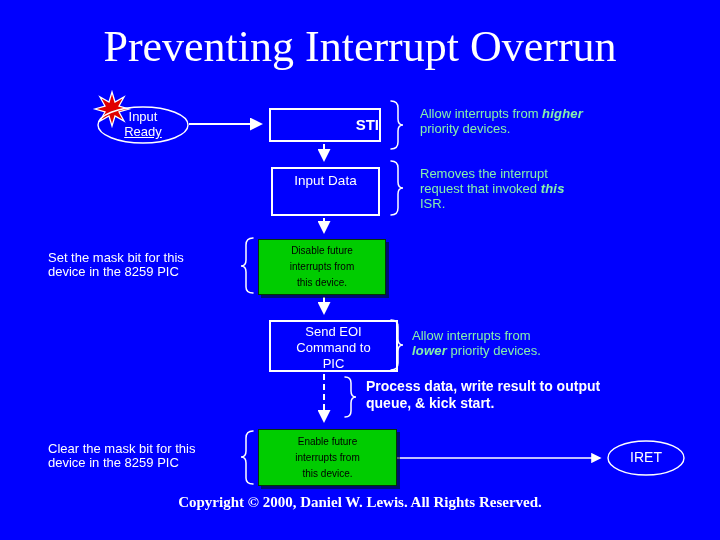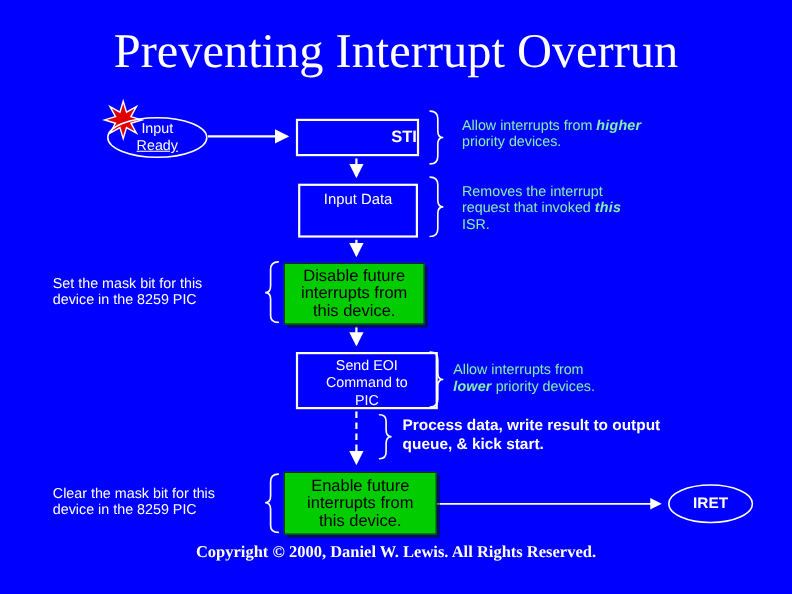--- a/index.html
+++ b/index.html
@@ -15,21 +15,21 @@
     font-family:"Liberation Serif", serif;
     font-size:44px;line-height:54px;font-weight:400;color:#fff;
   }
   .box{
     border:2px solid #fff;color:#fff;text-align:center;
     font-size:13px;line-height:16px;background:transparent;
   }
   .box.bold{font-weight:bold;font-size:15px;text-align:right;}
   .greenbox{
     background:#00CC00;border:1px solid #063306;color:#000;
-    text-align:center;font-size:15px;line-height:16px;
+    text-align:center;font-size:10px;line-height:16px;
     box-shadow:3px 3px 0 rgba(0,25,0,0.55);
   }
   .sidelabel{font-size:13px;line-height:14px;color:#fff;white-space:nowrap;}
   .annot{font-size:13px;line-height:15px;color:#86efac;white-space:nowrap;}
   .annot i b, .annot b i{letter-spacing:.2px;}
   .processlabel{font-size:14px;line-height:17px;font-weight:bold;white-space:nowrap;}
   .ellipselabel{text-align:center;font-size:13px;line-height:15px;color:#fff;}
   .underline{text-decoration:underline;}
   .copyright{
     top:494px;left:0;width:720px;text-align:center;
@@ -93,21 +93,21 @@
     <div>Command to</div>
     <div>PIC</div>
   </div>
 
   <div class="abs greenbox" style="left:258px;top:429px;width:139px;height:57px;padding-top:4px;">
     <div>Enable future</div>
     <div>interrupts from</div>
     <div>this device.</div>
   </div>
 
-  <div class="abs ellipselabel" style="left:608px;top:450px;width:76px;font-weight:bold;font-size:14px;">IRET</div>
+  <div class="abs ellipselabel" style="left:608px;top:450px;width:76px;font-weight:normal;font-size:14px;">IRET</div>
 
   <div class="abs sidelabel" style="left:48px;top:251px;">
     <div>Set the mask bit for this</div>
     <div>device in the 8259 PIC</div>
   </div>
   <div class="abs sidelabel" style="left:48px;top:442px;">
     <div>Clear the mask bit for this</div>
     <div>device in the 8259 PIC</div>
   </div>
 

